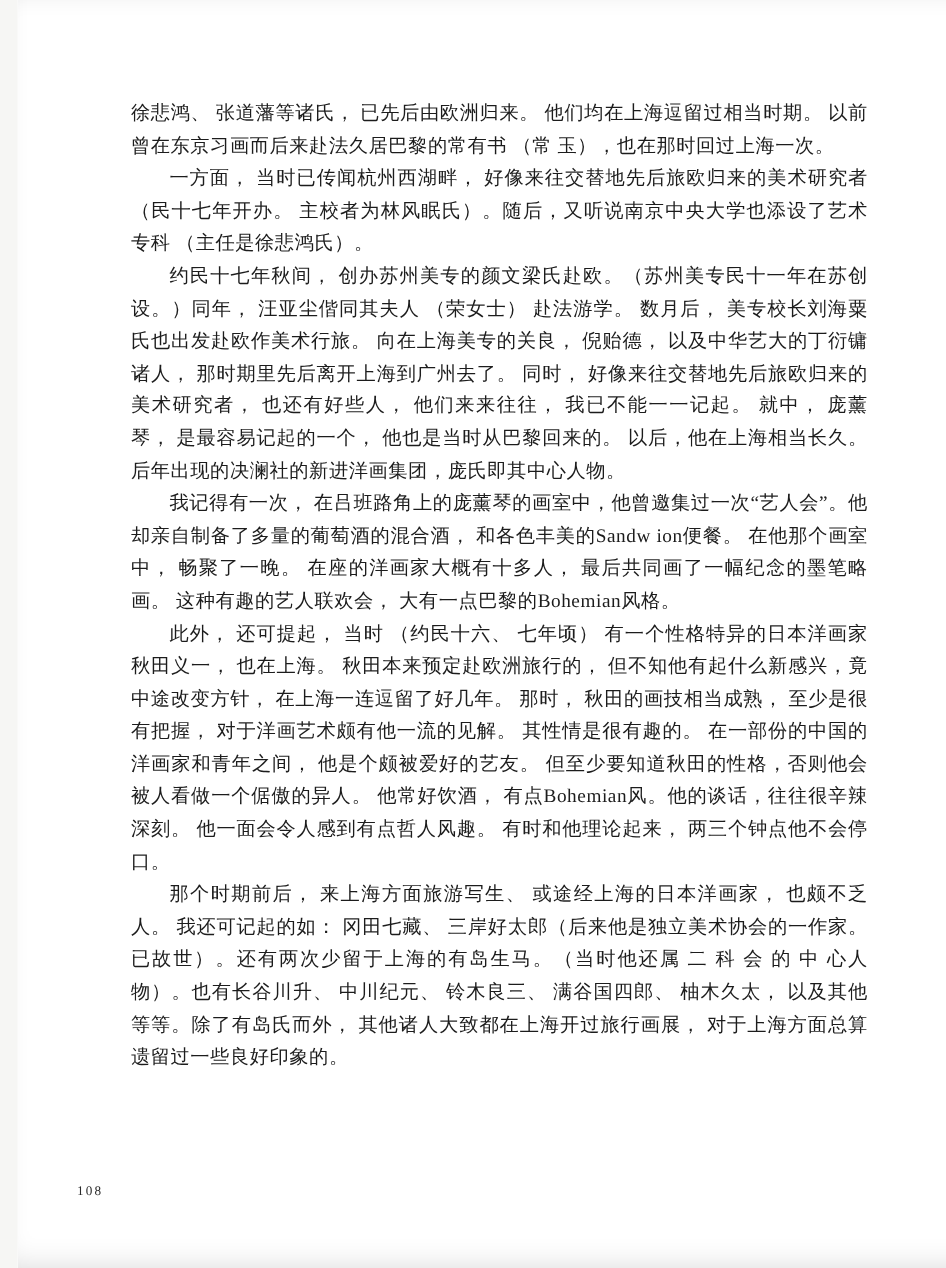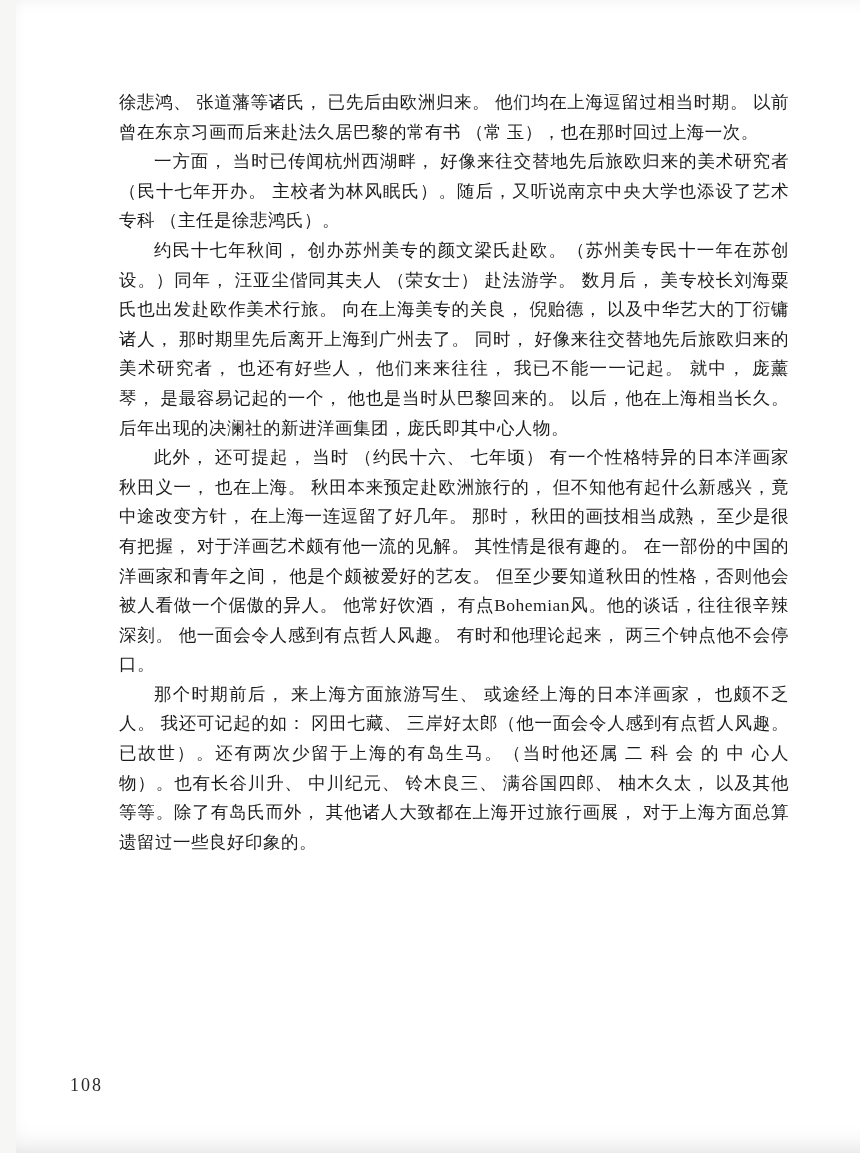--- a/index.html
+++ b/index.html
@@ -41,33 +41,34 @@
     text-indent: 2em;
   }
   .text-block p.no-indent {
     text-indent: 0;
   }
   .page-number {
     position: absolute;
     left: 54px;
     top: 1075px;
     color: #2a2a2a;
-    font-size: 18px;
+    font-size: 12px;
     letter-spacing: 2px;
     font-family: "Liberation Serif", "DejaVu Serif", serif;
   }
 </style>
 </head>
 <body>
 
 <div class="page">
 
   <div class="text-block">
     <p class="no-indent">徐悲鸿、 张道藩等诸氏， 已先后由欧洲归来。 他们均在上海逗留过相当时期。 以前曾在东京习画而后来赴法久居巴黎的常有书 （常 玉），也在那时回过上海一次。</p>
     <p>一方面， 当时已传闻杭州西湖畔， 好像来往交替地先后旅欧归来的美术研究者（民十七年开办。 主校者为林风眠氏）。随后，又听说南京中央大学也添设了艺术专科 （主任是徐悲鸿氏）。</p>
     <p>约民十七年秋间， 创办苏州美专的颜文梁氏赴欧。（苏州美专民十一年在苏创设。）同年， 汪亚尘偕同其夫人 （荣女士） 赴法游学。 数月后， 美专校长刘海粟氏也出发赴欧作美术行旅。 向在上海美专的关良， 倪贻德， 以及中华艺大的丁衍镛诸人， 那时期里先后离开上海到广州去了。 同时， 好像来往交替地先后旅欧归来的美术研究者， 也还有好些人， 他们来来往往， 我已不能一一记起。 就中， 庞薰琴， 是最容易记起的一个， 他也是当时从巴黎回来的。 以后，他在上海相当长久。后年出现的决澜社的新进洋画集团，庞氏即其中心人物。</p>
+    <p>我记得有一次， 在吕班路角上的庞薰琴的画室中，他曾邀集过一次“艺人会”。他却亲自制备了多量的葡萄酒的混合酒， 和各色丰美的Sandw ion便餐。 在他那个画室中， 畅聚了一晚。 在座的洋画家大概有十多人， 最后共同画了一幅纪念的墨笔略画。 这种有趣的艺人联欢会， 大有一点巴黎的Bohemian风格。</p>
     <p>此外， 还可提起， 当时 （约民十六、 七年顷） 有一个性格特异的日本洋画家秋田义一， 也在上海。 秋田本来预定赴欧洲旅行的， 但不知他有起什么新感兴，竟中途改变方针， 在上海一连逗留了好几年。 那时， 秋田的画技相当成熟， 至少是很有把握， 对于洋画艺术颇有他一流的见解。 其性情是很有趣的。 在一部份的中国的洋画家和青年之间， 他是个颇被爱好的艺友。 但至少要知道秋田的性格，否则他会被人看做一个倨傲的异人。 他常好饮酒， 有点Bohemian风。他的谈话，往往很辛辣深刻。 他一面会令人感到有点哲人风趣。 有时和他理论起来， 两三个钟点他不会停口。</p>
-    <p>那个时期前后， 来上海方面旅游写生、 或途经上海的日本洋画家， 也颇不乏人。 我还可记起的如： 冈田七藏、 三岸好太郎（他一面会令人感到有点哲人风趣。已故世）。还有两次少留于上海的有岛生马。（当时他还属 二 科 会 的 中 心人物）。也有长谷川升、 中川纪元、 铃木良三、 满谷国四郎、 柚木久太， 以及其他等等。除了有岛氏而外， 其他诸人大致都在上海开过旅行画展， 对于上海方面总算遗留过一些良好印象的。</p>
+    <p>那个时期前后， 来上海方面旅游写生、 或途经上海的日本洋画家， 也颇不乏人。 我还可记起的如： 冈田七藏、 三岸好太郎（后来他是独立美术协会的一作家。已故世）。还有两次少留于上海的有岛生马。（当时他还属 二 科 会 的 中 心人物）。也有长谷川升、 中川纪元、 铃木良三、 满谷国四郎、 柚木久太， 以及其他等等。除了有岛氏而外， 其他诸人大致都在上海开过旅行画展， 对于上海方面总算遗留过一些良好印象的。</p>
   </div>
 
   <div class="page-number">108</div>
 
 </div>
 
 </body></html>

